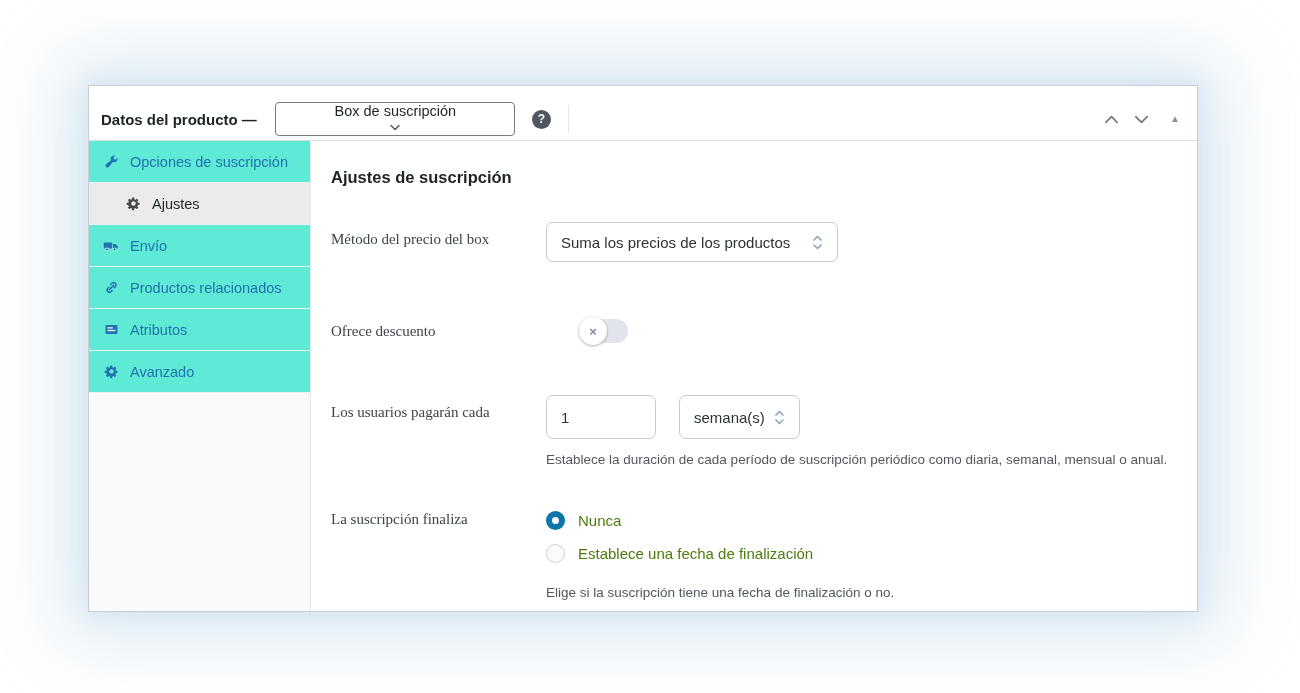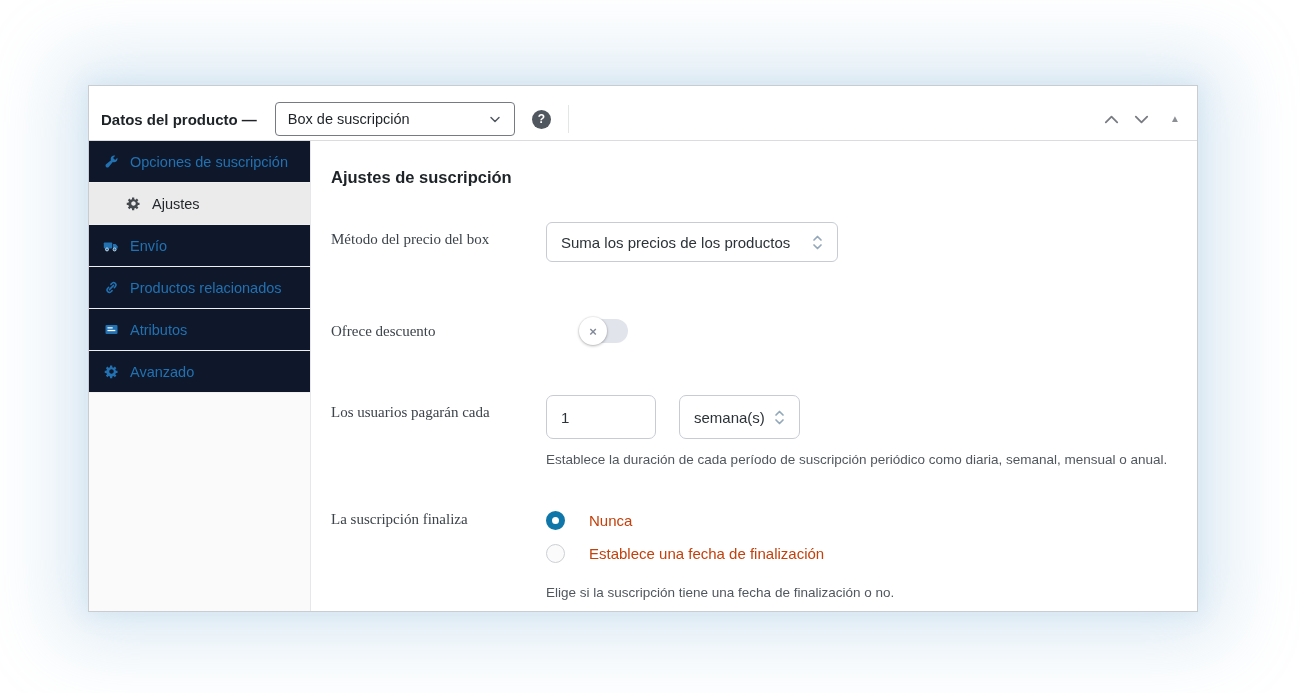--- a/index.html
+++ b/index.html
@@ -12,38 +12,38 @@
     box-shadow:0 0 70px 28px rgba(150,190,222,.33), 0 0 18px 4px rgba(150,190,222,.18);
   }
 
   
   .panel-header { height:55px; display:flex; align-items:center;
                   padding:12px 14px 0 12px; border-bottom:1px solid #dcdcde; background:#fff; }
   .panel-title { font-weight:bold; font-size:15px; color:#1d2327; white-space:nowrap; }
   .type-select { margin-left:18px; width:240px; height:34px; background:#fff;
                  border:1px solid #767b81; border-radius:4px; cursor:pointer;
                  display:flex; align-items:center; justify-content:space-between;
-                 padding:0 11px 0 12px; font-size:14.5px; color:#1d2327; }
+                 padding:0 11px 0 12px; font-size:14.5px; color:#1d2327;flex-direction:column; }
   .help-circle { margin-left:17px; width:19px; height:19px; border-radius:50%;
                  background:#50575e; color:#fff; font-size:12px; font-weight:bold;
                  display:flex; align-items:center; justify-content:center; cursor:pointer; }
   .header-divider { margin-left:17px; width:1px; height:28px; background:#e4e5e7; }
   .header-spacer { flex:1; }
   .order-btn { width:20px; height:20px; display:flex; align-items:center;
                justify-content:center; cursor:pointer; }
   .order-btn + .order-btn { margin-left:10px; }
   .toggle-tri { margin-left:19px; margin-right:3px; color:#8c8f94; font-size:10px;
                 cursor:pointer; line-height:1; }
 
   
   .panel-body { display:flex; height:470px; }
 
   .sidebar { width:222px; background:#fafafa; border-right:1px solid #e5e7e9; }
   .sb-item { height:42px; display:flex; align-items:center; gap:11px;
-             padding-left:14px; background:#0f172a; border-bottom:1px solid #f0f0f1;
+             padding-left:14px; background:#5eead4; border-bottom:1px solid #f0f0f1;
              font-size:14.5px; color:#2271b1; cursor:pointer; }
   .sb-item.child { padding-left:36px; }
   .sb-item.active { background:#ebebeb; color:#23282d; }
   .sb-icon { width:16px; height:16px; flex-shrink:0; display:flex;
              align-items:center; justify-content:center; }
 
   .content { flex:1; padding:27px 24px 0 20px; }
   .content-heading { font-size:16.5px; font-weight:bold; color:#1d2327; margin-bottom:35px; }
 
   .form-row { display:flex; }
@@ -63,22 +63,22 @@
   .toggle { width:46px; height:24px; border-radius:12px; background:#e1e4eb;
             position:relative; margin-top:5px; cursor:pointer; }
   .toggle-knob { position:absolute; left:-3px; top:-2px; width:28px; height:28px;
                  background:#fff; border-radius:50%;
                  box-shadow:0 1px 3px rgba(0,0,0,.28), 0 0 0 1px rgba(0,0,0,.04);
                  display:flex; align-items:center; justify-content:center;
                  color:#828a99; font-size:13px; font-weight:bold; }
 
   .helper { font-size:13.5px; color:#50575e; margin-top:13px; }
 
-  .radio-row { display:flex; align-items:center; gap:24px; margin-bottom:14px;
-               font-size:15px; color:#c2410c; }
+  .radio-row { display:flex; align-items:center; gap:13px; margin-bottom:14px;
+               font-size:15px; color:#4d7c0f; }
   .radio { width:19px; height:19px; border-radius:50%; flex-shrink:0; cursor:pointer; }
   .radio.checked { border:6.5px solid #0e76a8; background:#fff; }
   .radio.unchecked { border:1px solid #ccd0d4; background:#fbfbfc; }
 
   .rows-gap-1 { margin-bottom:52px; }
   .rows-gap-2 { margin-bottom:52px;gap:36px; }
   .rows-gap-3 { margin-bottom:44px; }
   .col { display:flex; flex-direction:column; }
   .inline { display:flex; align-items:center; }
 </style>

